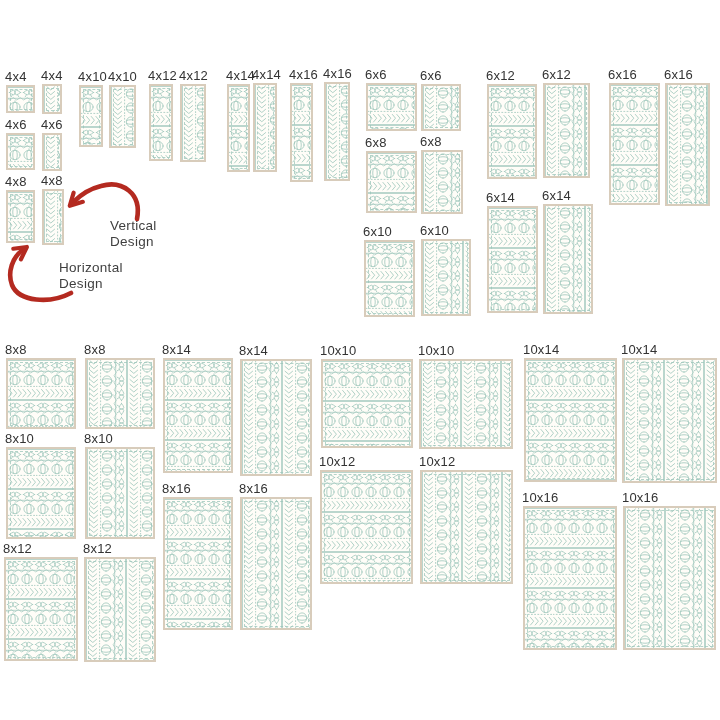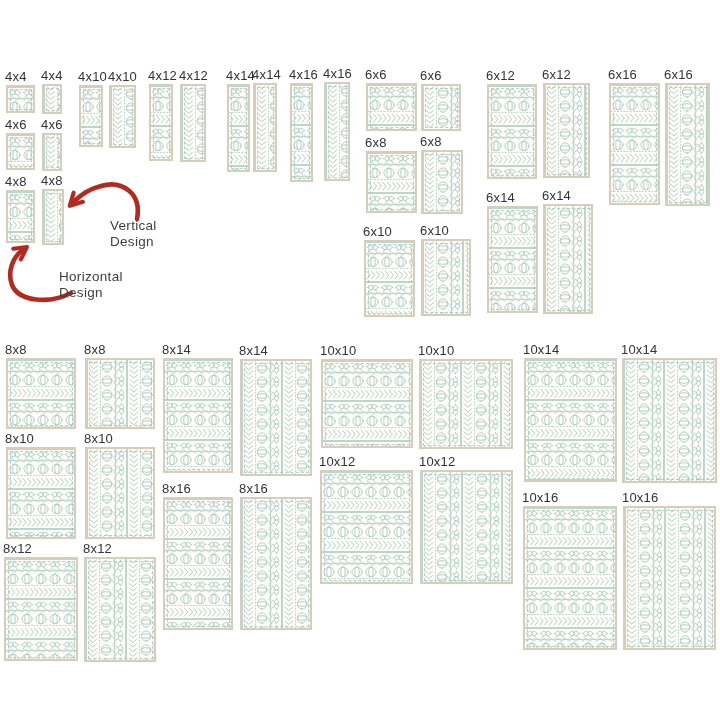--- a/index.html
+++ b/index.html
@@ -353,18 +353,18 @@
 
   <svg class="arrows" viewBox="0 0 720 720">
     <path class="stroke-arrow" d="M137,219 C142,193 122,180 101,186 C89,189 80,195.5 74,201.5" marker-end="url(#hand-arrowhead)"></path>
     <path class="stroke-arrow" d="M71,293 C50,304 19,302 12,285 C7,272 13,257 22,250.5" marker-end="url(#hand-arrowhead)"></path>
   </svg>
 
   <div class="note" style="left:110px;top:218px;">
     <div>Vertical</div>
     <div>Design</div>
   </div>
-  <div class="note" style="left:59px;top:269px;">
+  <div class="note" style="left:59px;top:260px;">
     <div>Horizontal</div>
     <div>Design</div>
   </div>
 
 </div>
 
 </body></html>

